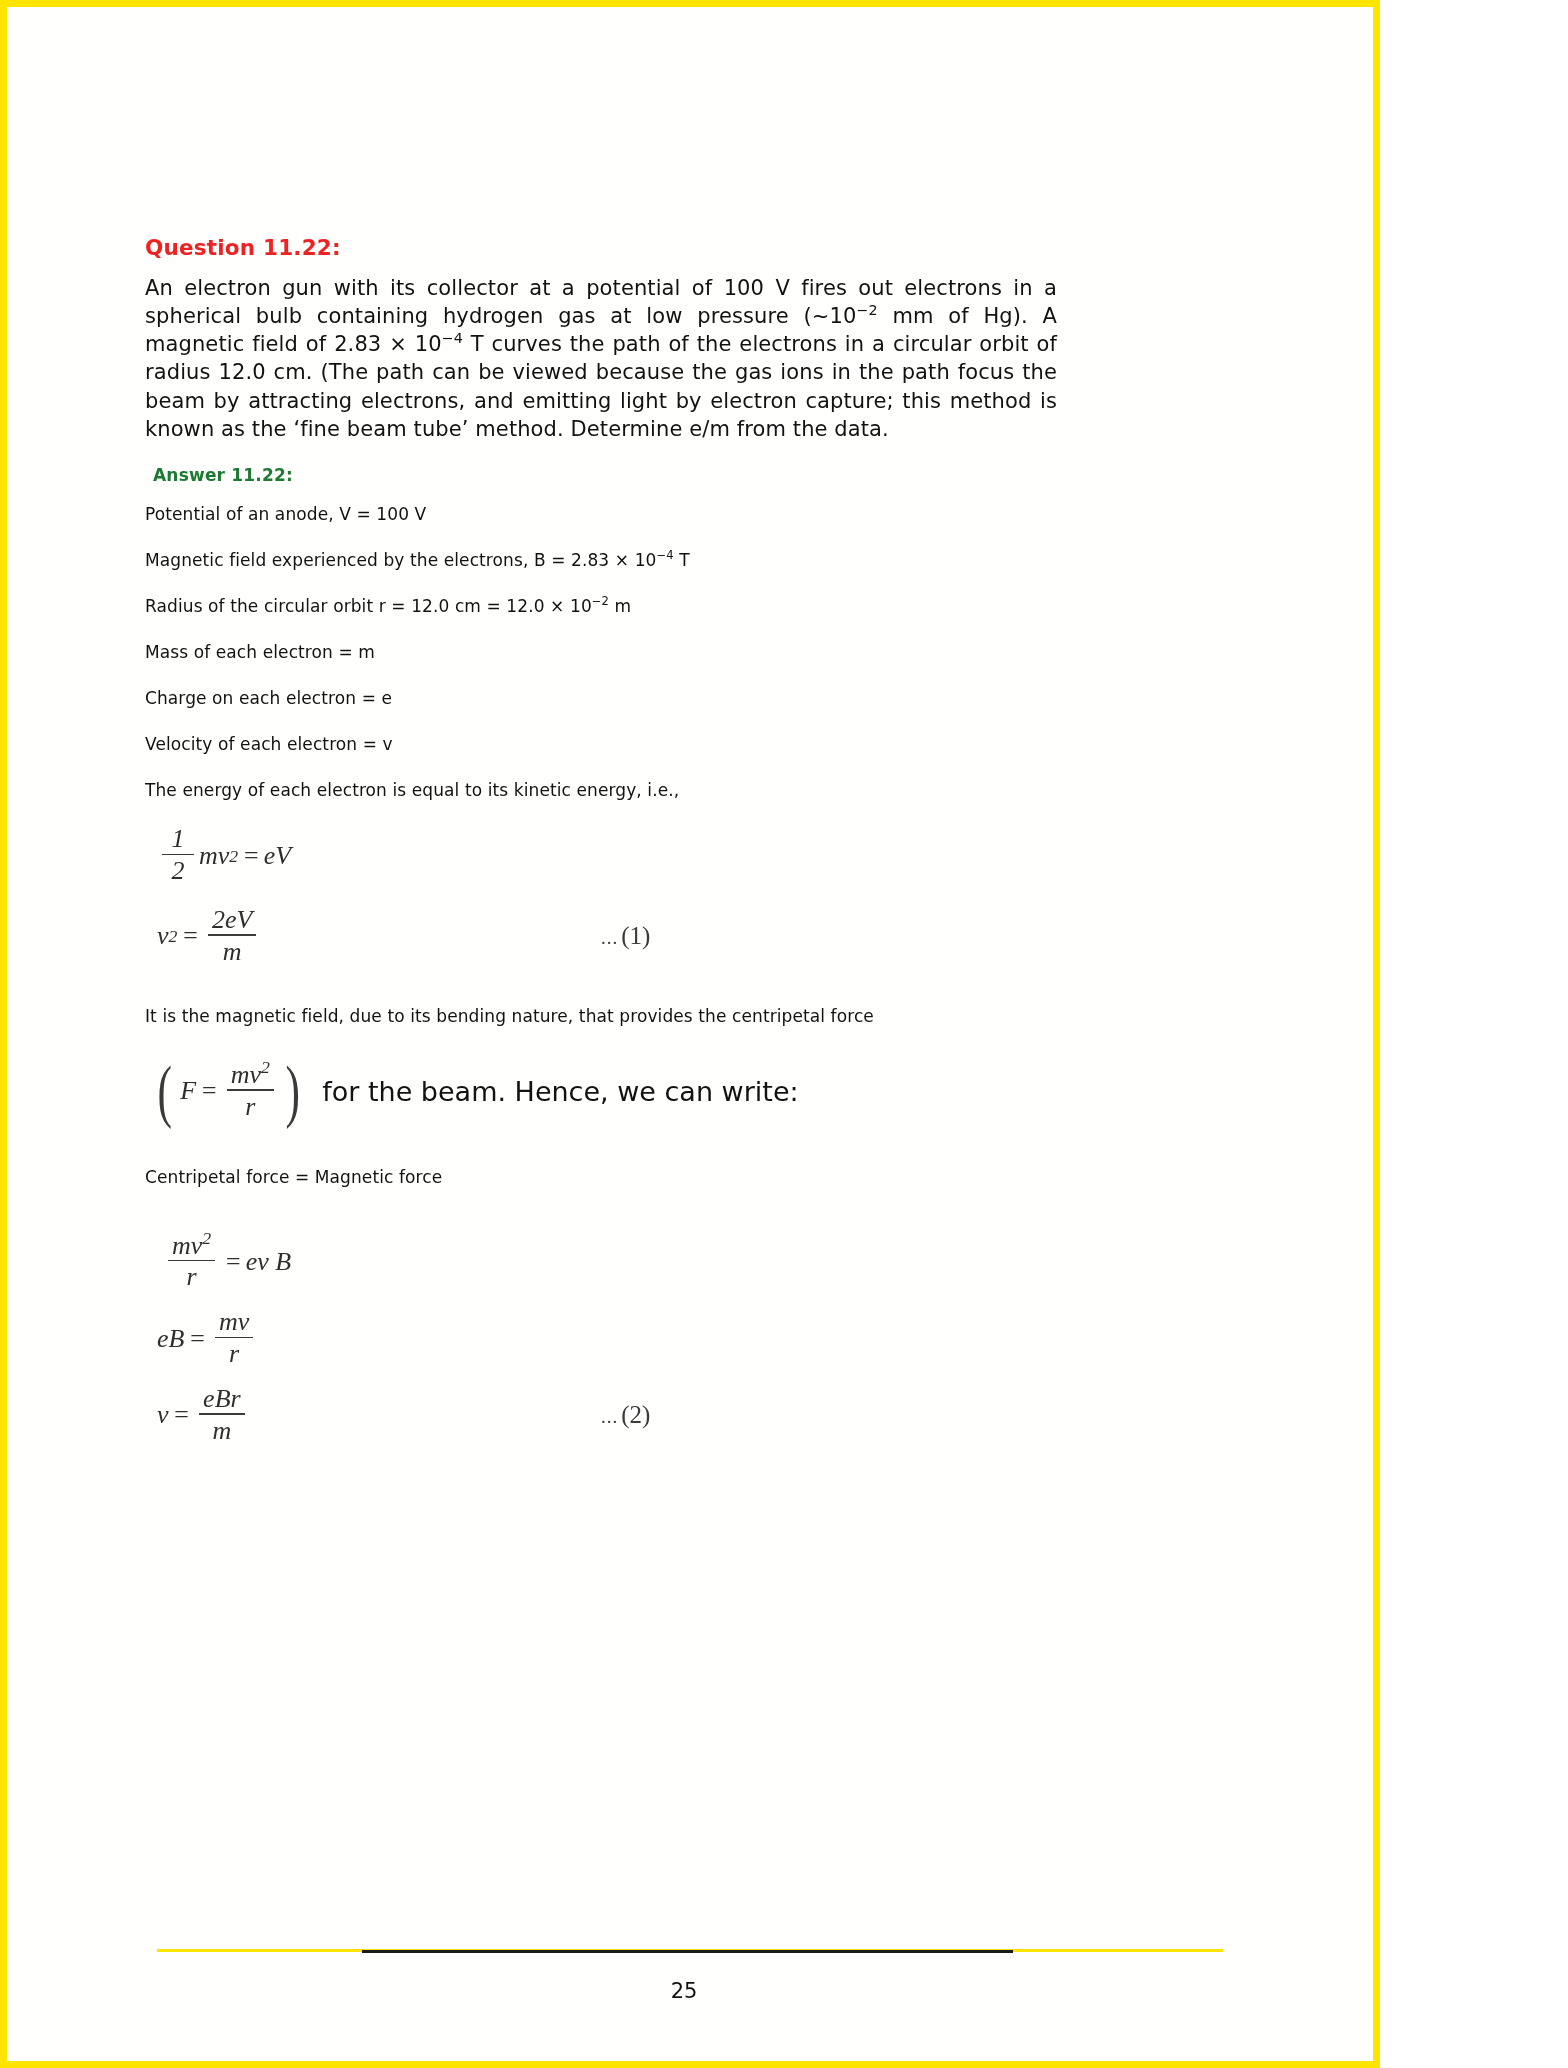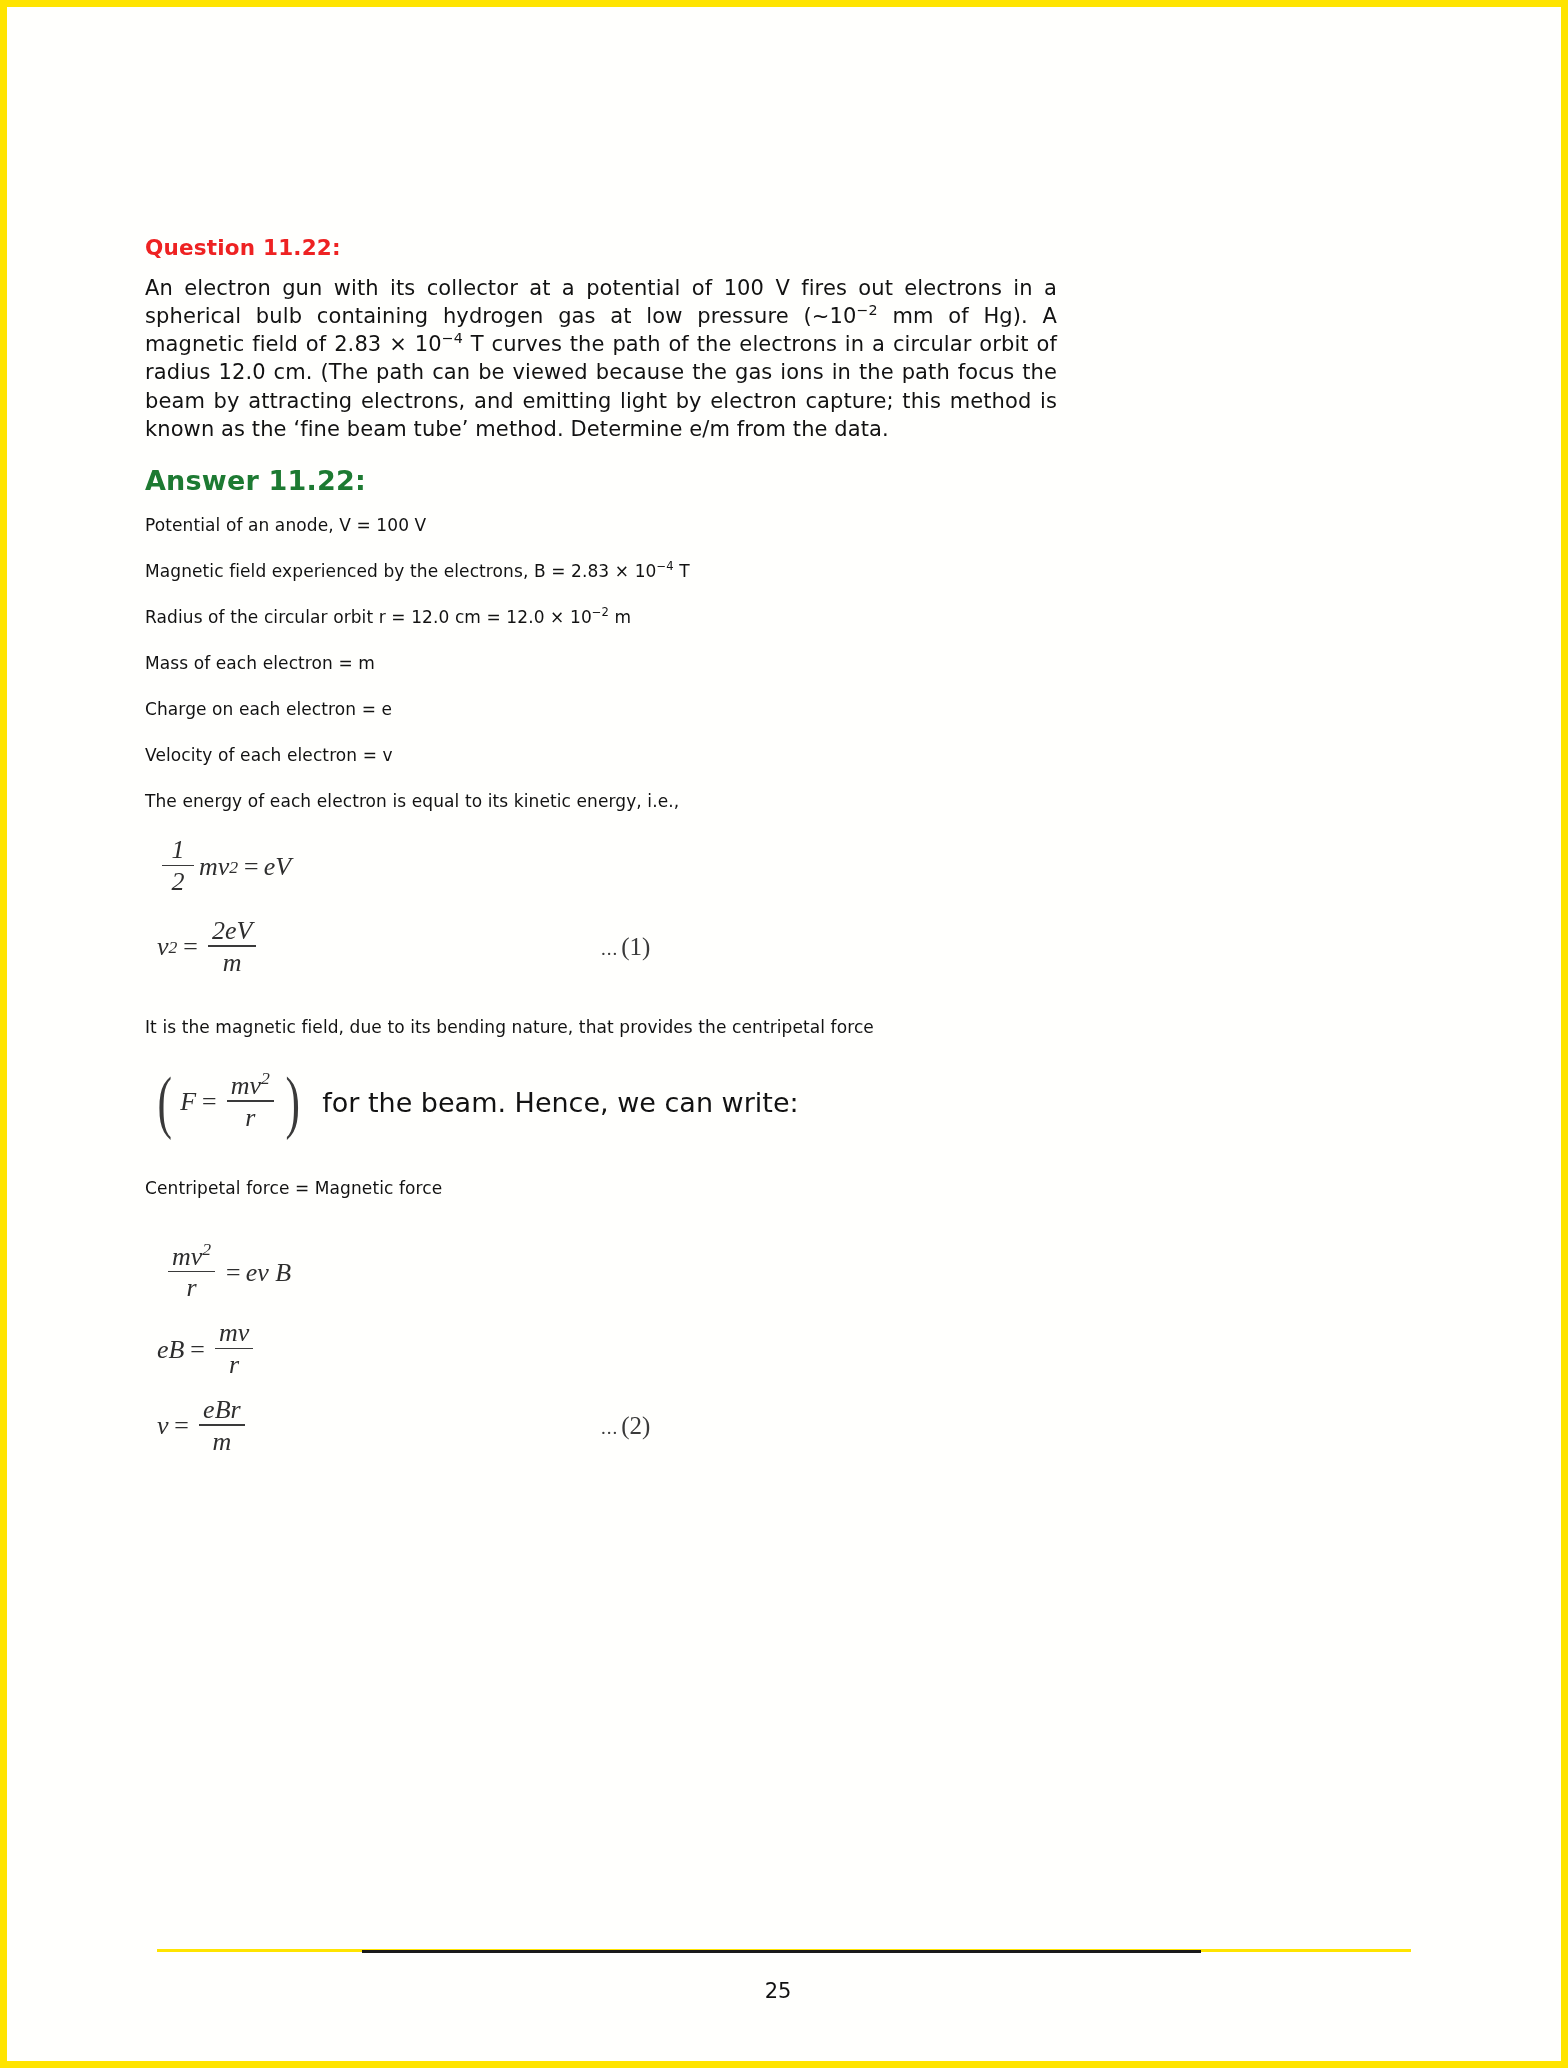--- a/index.html
+++ b/index.html
@@ -8,21 +8,21 @@
     width: 1568px;
     height: 2068px;
     background: #ffffff;
     font-family: "DejaVu Sans", sans-serif;
     overflow: hidden;
   }
 
   
   .page {
     position: relative;
-    width: 1568px;
+    width: 1380px;
     height: 2068px;
     background: #fef9c3;
     border: 7px solid #ffe400;
     padding: 12px;
   }
   .page-inner {
     position: absolute;
     left: 0; top: 0; right: 0; bottom: 0;
     background: #fffffd;
   }
@@ -39,23 +39,23 @@
     color: #ee2222;
     font-weight: bold;
     font-size: 21.5px;
     letter-spacing: 0.2px;
     margin: 0 0 14px 0;
     font-family: "DejaVu Sans", sans-serif;
   }
   .a-heading {
     color: #1d7a32;
     font-weight: bold;
-    font-size: 27px;
+    font-size: 17px;
     letter-spacing: 0.2px;
-    margin: 22px 0 18px 0;
+    margin: 22px 0 18px 8px;
     font-family: "DejaVu Sans", sans-serif;
   }
 
   .para {
     font-size: 21px;
     line-height: 1.34;
     color: #121212;
     text-align: justify;
     margin: 0;
     letter-spacing: 0.1px;

